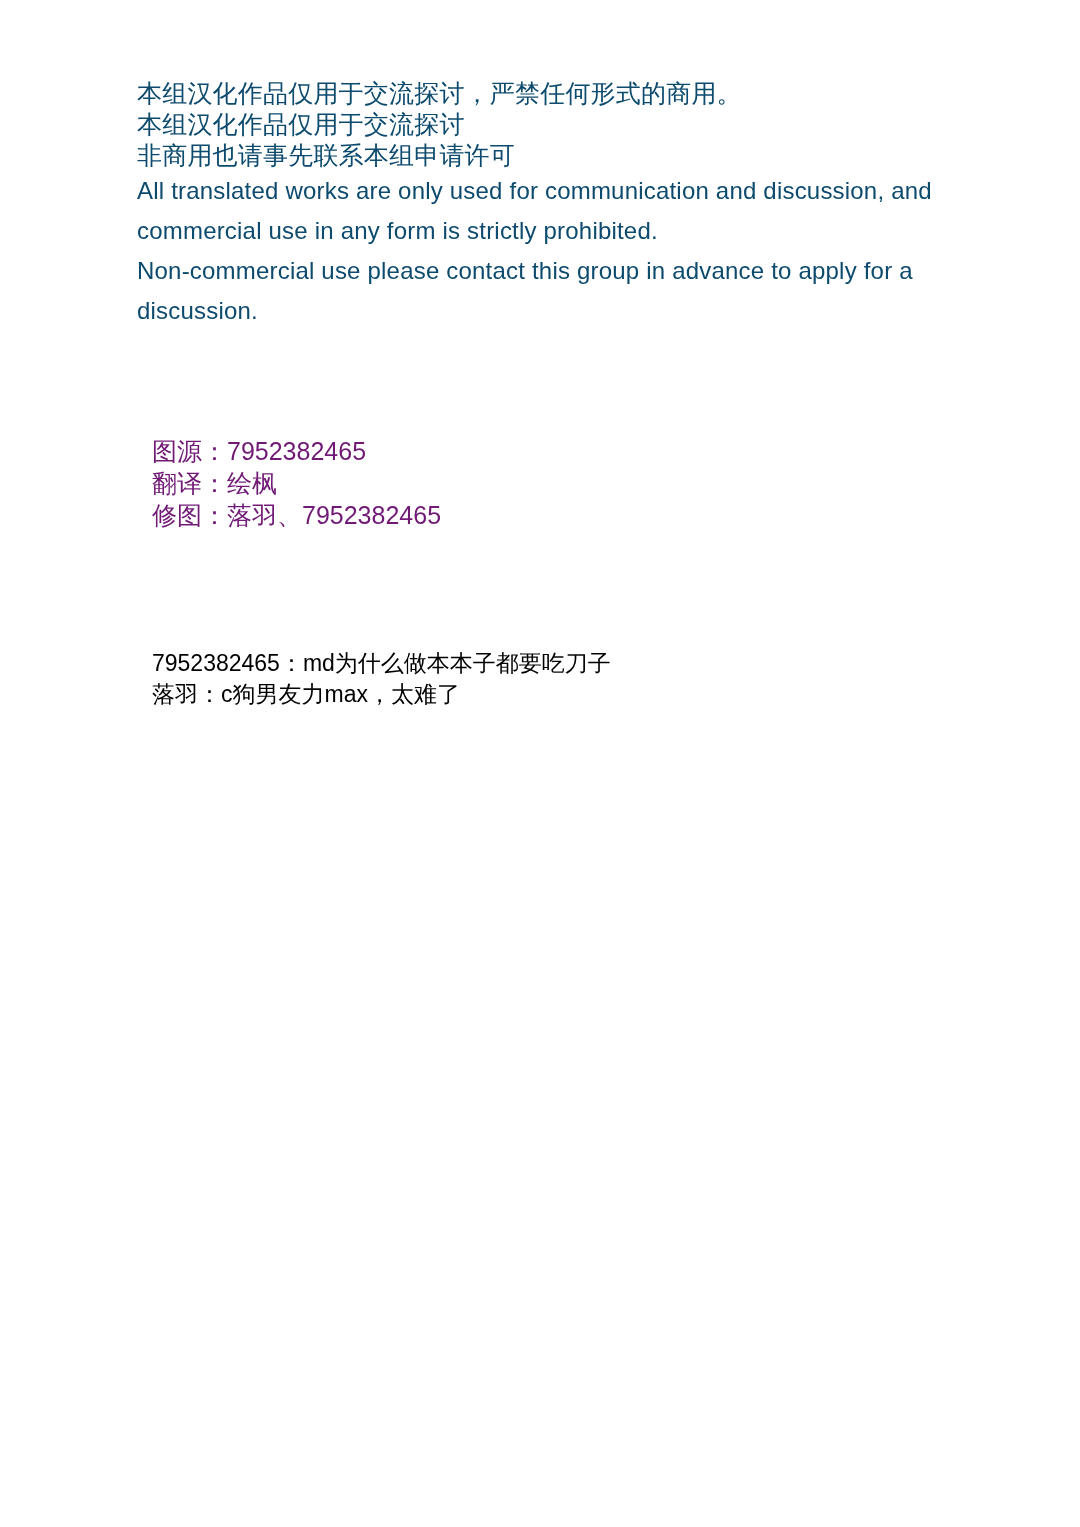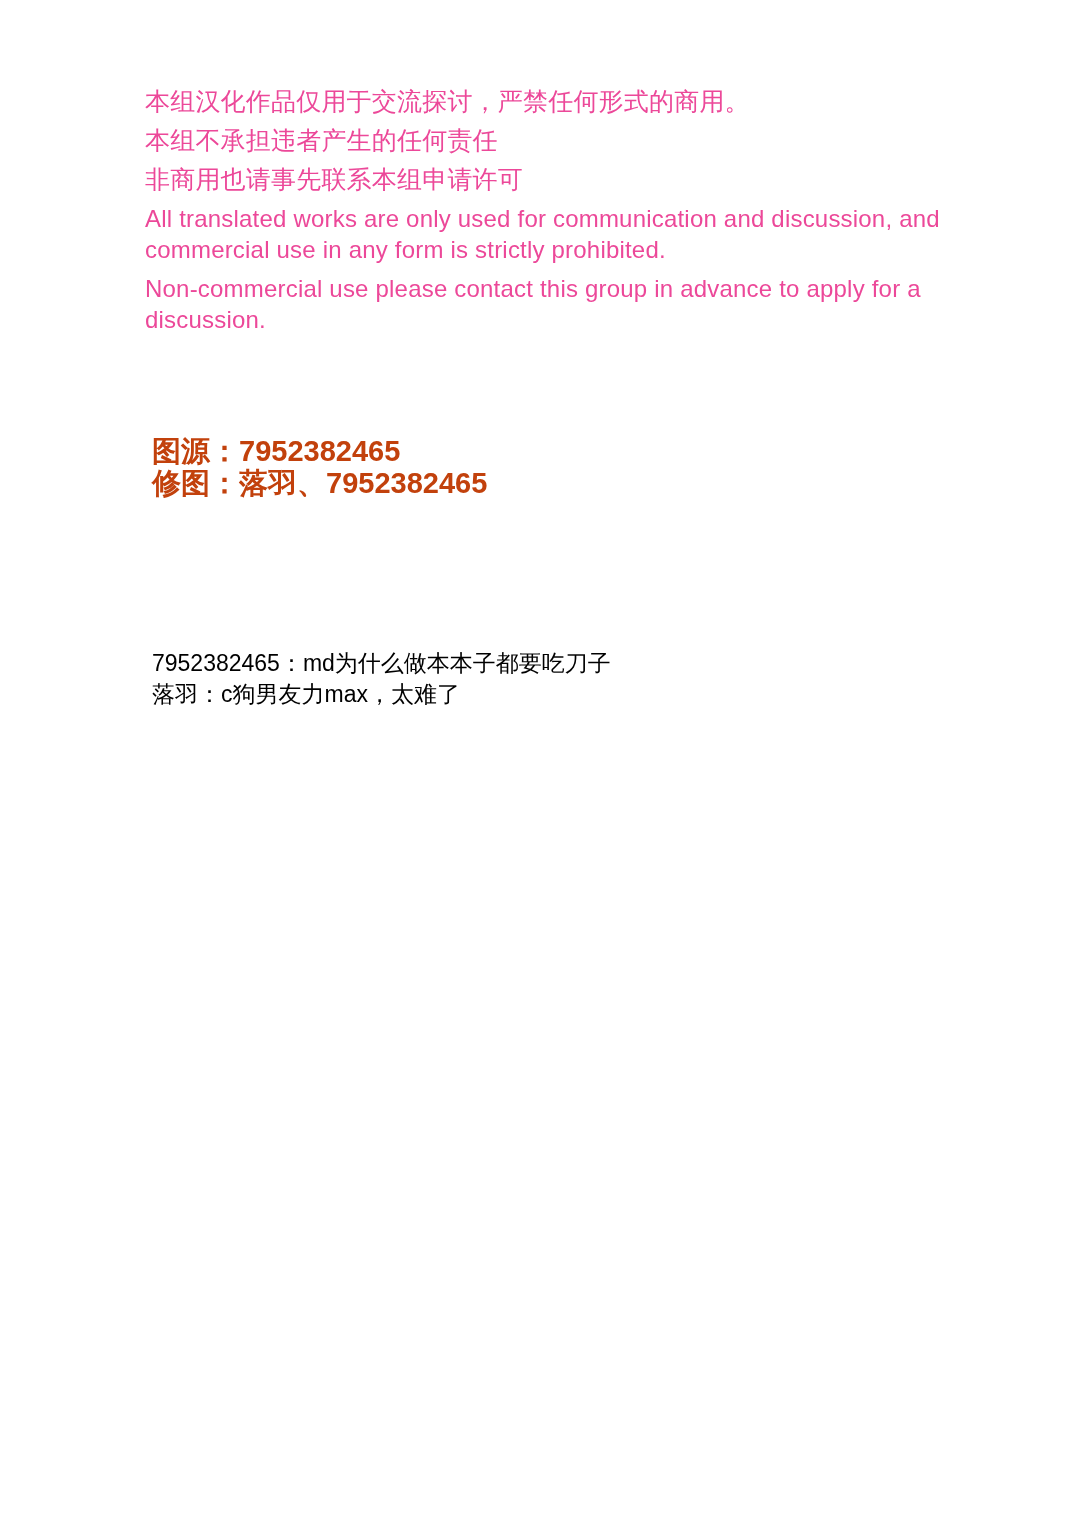--- a/index.html
+++ b/index.html
@@ -20,43 +20,42 @@
     inset: 0;
     background: #ffffff;
   }
   .disclaimer {
     position: absolute;
     left: 137px;
     top: 78px;
     width: 850px;
   }
   .disclaimer p {
-    margin: 8px;
+    margin: 0;
     font-size: 25px;
     line-height: 31px;
     letter-spacing: 0.2px;
-    color: #ec4899;
+    color: #0c4a6e;
     white-space: pre-wrap;
   }
   .disclaimer p.en {
     font-size: 24px;
-    line-height: 31px;
+    line-height: 40px;
   }
   .credits {
     position: absolute;
     left: 152px;
     top: 435px;
     width: 800px;
   }
   .credits .row {
-    font-size: 29px;
+    font-size: 25px;
     line-height: 32px;
-    color: #c2410c;
+    color: #701a75;
     white-space: pre;
-    font-weight: bold;
   }
   .comments {
     position: absolute;
     left: 152px;
     top: 648px;
     width: 850px;
   }
   .comments .row {
     font-size: 23px;
     line-height: 31px;
@@ -64,28 +63,29 @@
     white-space: pre;
   }
 </style>
 </head>
 <body>
 
 <div class="page">
 
   <div class="disclaimer">
     <p class="zh">本组汉化作品仅用于交流探讨，严禁任何形式的商用。</p>
-    <p class="zh">本组不承担违者产生的任何责任</p>
+    <p class="zh">本组汉化作品仅用于交流探讨</p>
     <p class="zh">非商用也请事先联系本组申请许可</p>
     <p class="en">All translated works are only used for communication and discussion, and commercial use in any form is strictly prohibited.</p>
     <p class="en">Non-commercial use please contact this group in advance to apply for a discussion.</p>
   </div>
 
   <div class="credits">
     <div class="row">图源：7952382465</div>
+    <div class="row">翻译：绘枫</div>
     <div class="row">修图：落羽、7952382465</div>
   </div>
 
   <div class="comments">
     <div class="row">7952382465：md为什么做本本子都要吃刀子</div>
     <div class="row">落羽：c狗男友力max，太难了</div>
   </div>
 
 </div>
 

